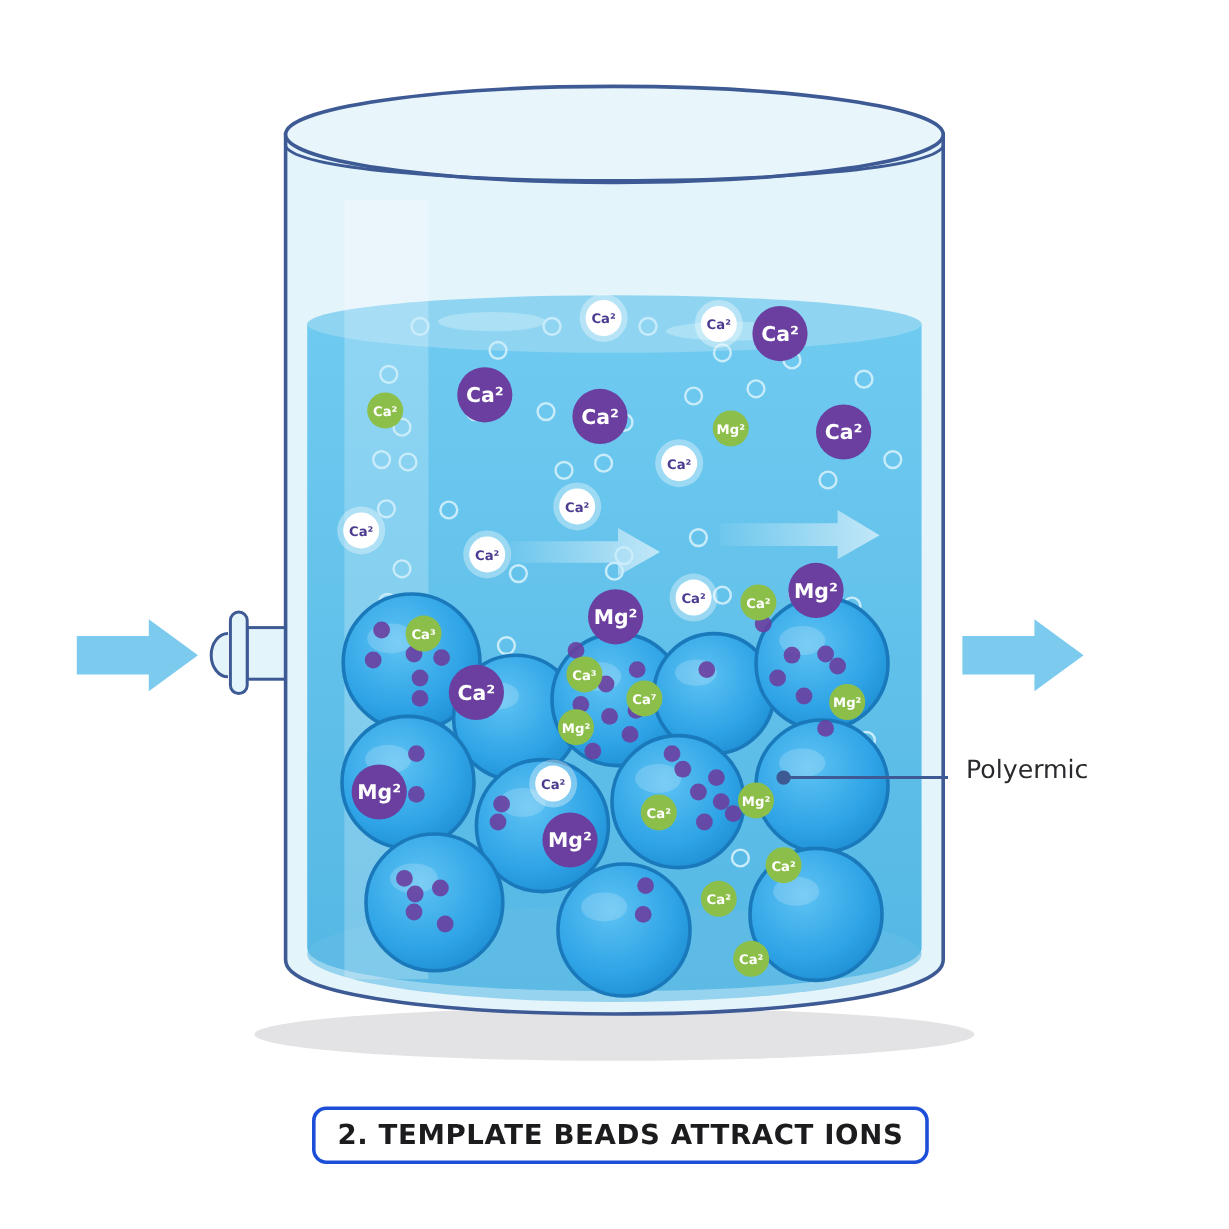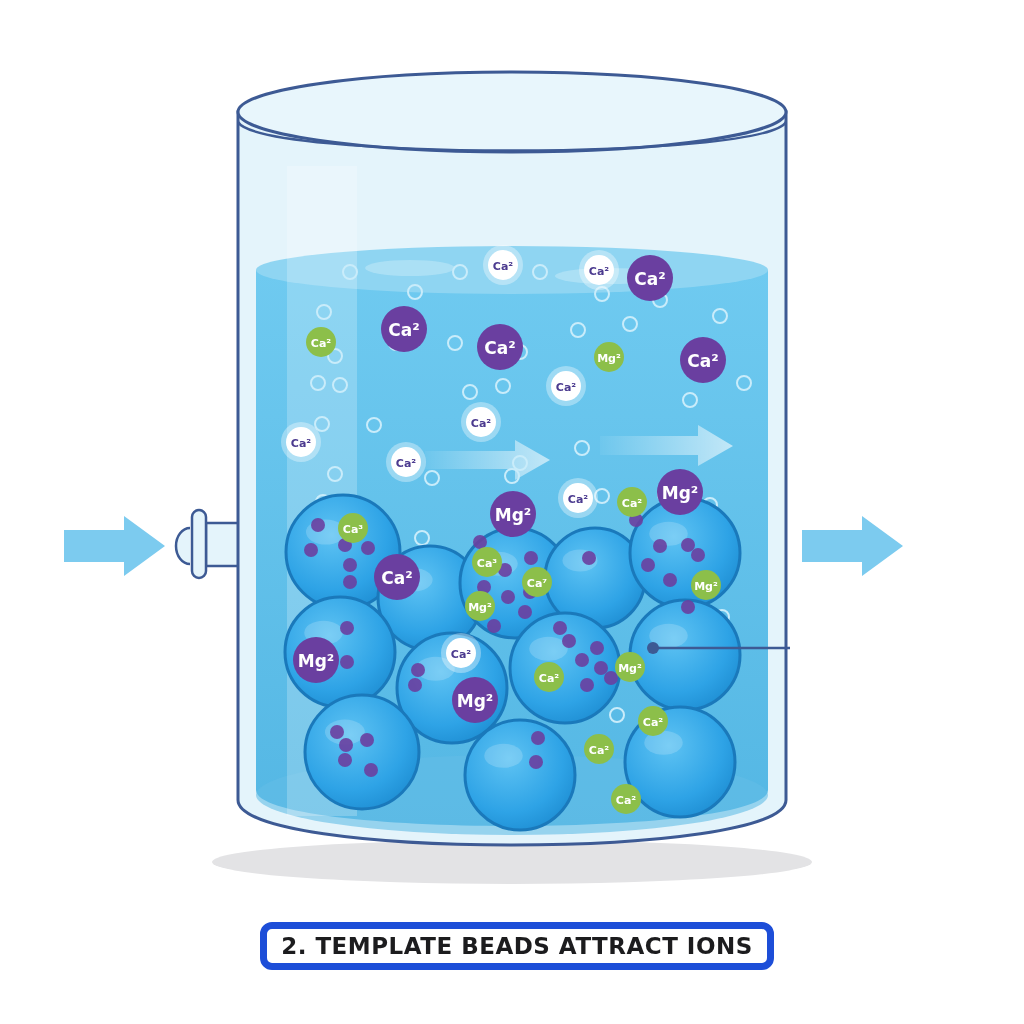--- a/index.html
+++ b/index.html
@@ -1,20 +1,20 @@
 <!DOCTYPE html>
 <html><head>
   <meta charset="utf-8">
   <style>
     html, body { margin: 0; padding: 0; background: #ffffff; }
     body { width: 1024px; height: 1024px; position: relative; overflow: hidden; font-family: "DejaVu Sans", sans-serif; }
     #stage { position: absolute; left: 0; top: 0; width: 1024px; height: 1024px; }
     .ion-text { font-family: "DejaVu Sans", sans-serif; font-weight: bold; text-anchor: middle; dominant-baseline: central; }
     .callout-label { position: absolute; left: 805px; top: 626px; font-family: "DejaVu Sans", sans-serif; font-size: 21px; line-height: 30px; color: #2a2a2e; }
-    .caption-box { position: absolute; left: 260px; top: 922px; width: 514px; height: 48px; border: 7px solid #1d4ed8; border-radius: 12px; box-sizing: border-box; background: #fff; display: flex; align-items: center; justify-content: center; }
+    .caption-box { position: absolute; left: 260px; top: 922px; width: 514px; height: 48px; border: 3px solid #1d4ed8; border-radius: 12px; box-sizing: border-box; background: #fff; display: flex; align-items: center; justify-content: center; }
     .caption-text { font-family: "DejaVu Sans", sans-serif; font-weight: bold; font-size: 23px; letter-spacing: 0.5px; color: #1c1c1e; }
   </style>
 </head>
 <body>
 
 <svg id="stage" viewBox="0 0 1024 1024" xmlns="http://www.w3.org/2000/svg">
   <defs>
     <radialGradient id="beadGrad" cx="0.4" cy="0.35" r="0.7">
       <stop offset="0" stop-color="#5ec3f3"></stop>
       <stop offset="0.7" stop-color="#2ea3e6"></stop>
@@ -329,17 +329,18 @@
     <path d="M238 122 C260 160 764 160 786 122" fill="none" stroke="#3d5a94" stroke-width="2.5"></path>
   </g>
 
   <g>
     <line x1="653" y1="648" x2="790" y2="648" stroke="#3d5a94" stroke-width="2.5"></line>
     <circle cx="653" cy="648" r="6" fill="#3d5a94"></circle>
   </g>
 </svg>
 
 <div class="callout-label">
+  <div>Polyermic</div>
 </div>
 
 <div class="caption-box">
   <span class="caption-text">2. TEMPLATE BEADS ATTRACT IONS</span>
 </div>
 
 </body></html>

